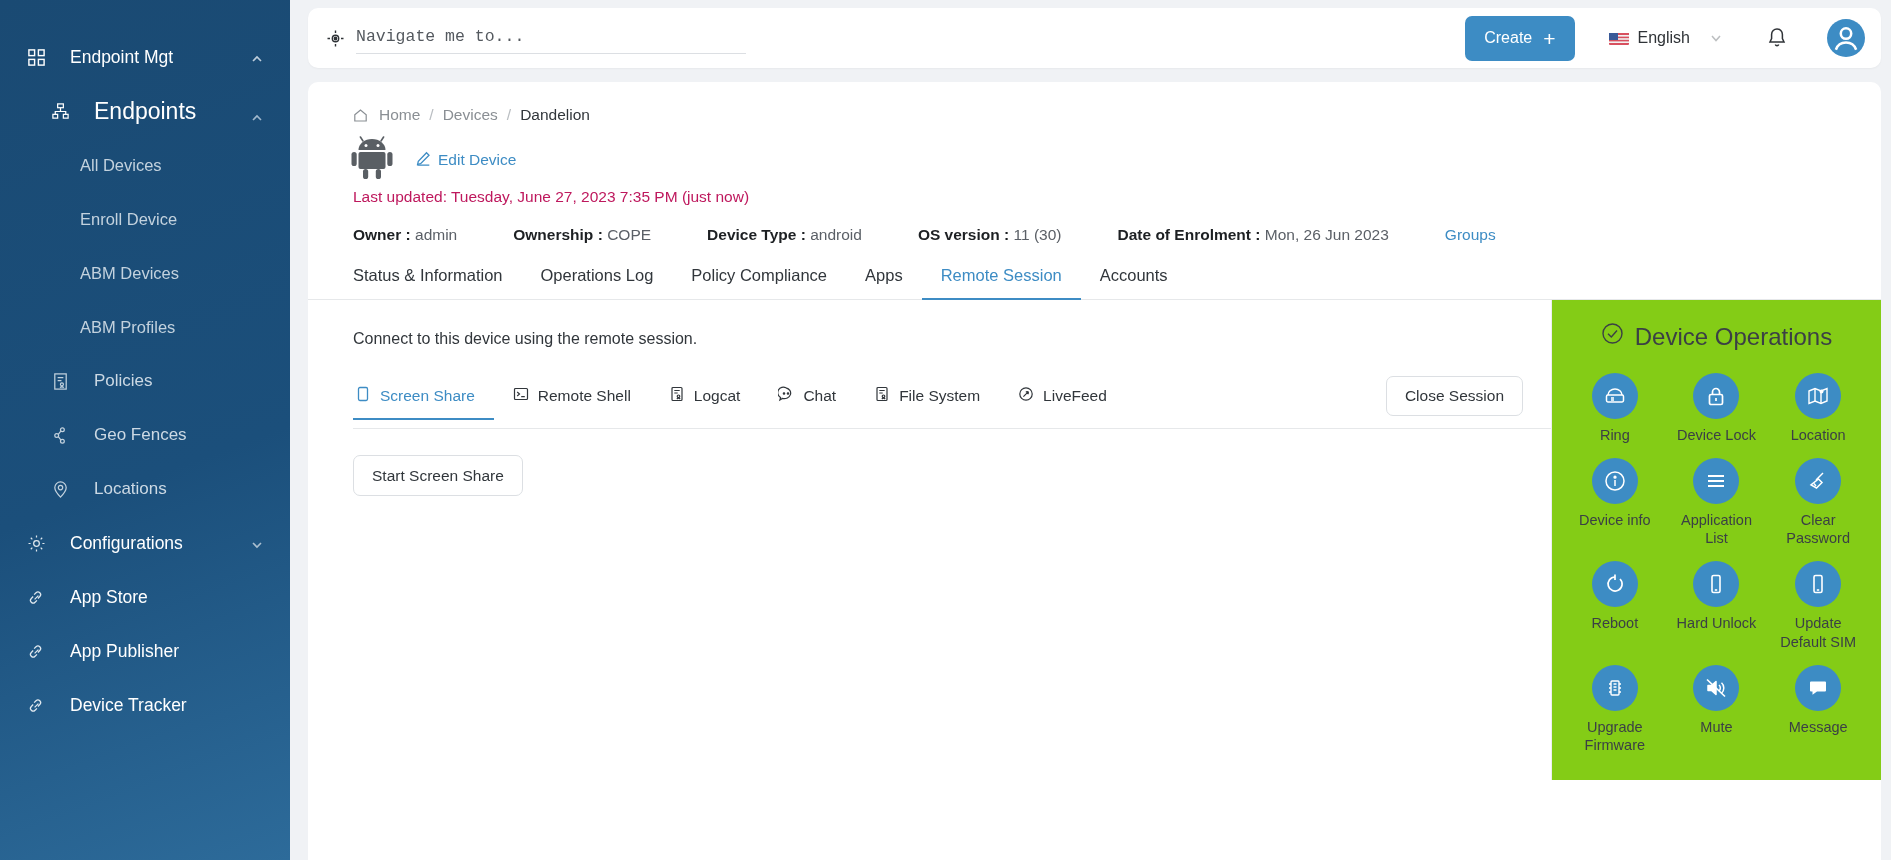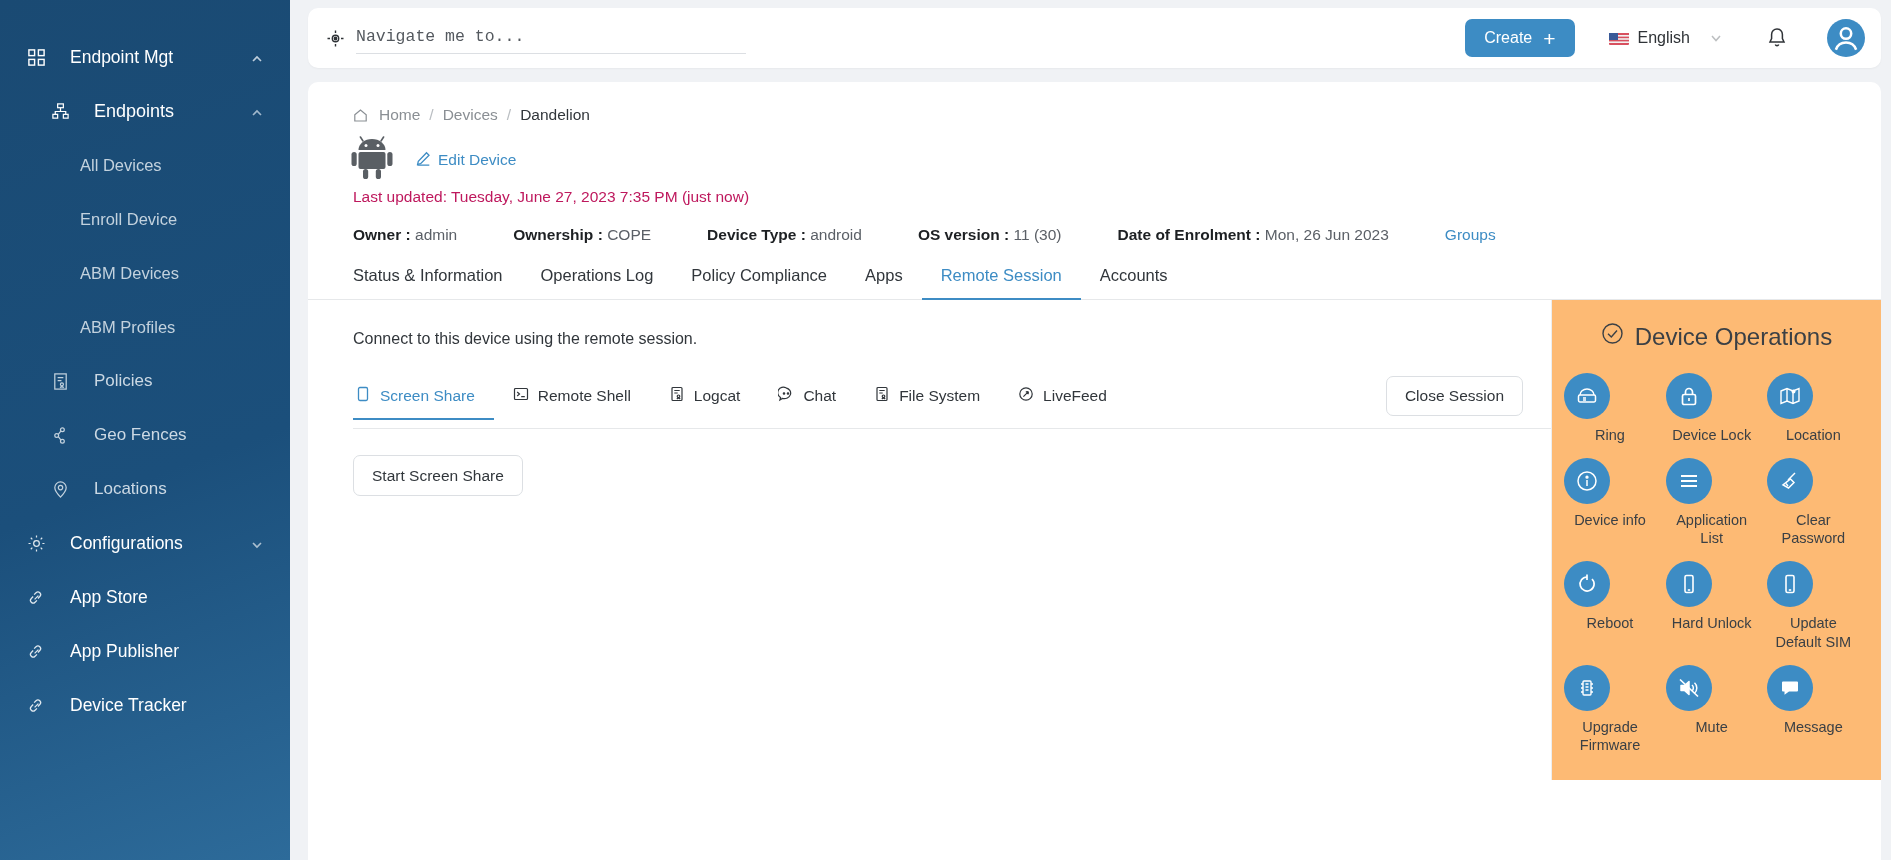--- a/index.html
+++ b/index.html
@@ -21,21 +21,21 @@
   .logo-mark { width: 56px; height: 56px; flex: 0 0 56px; }
   .logo-text { font-size: 37px; letter-spacing: .5px; font-weight: 400; color: #fff; }
 
   .nav { margin-top: 30px; }
   .nav-item {
     display: flex; align-items: center; gap: 24px;
     padding: 0 26px 0 26px; height: 54px; cursor: pointer;
     color: #ccd9e4; font-size: 17px; white-space: nowrap;
   }
   .nav-item.lvl0 { color: #ffffff; font-size: 17.5px; }
-  .nav-item.lvl1 { padding-left: 50px; color: #ffffff; font-size: 18px; }
+  .nav-item.lvl1 { padding-left: 50px; color: #ffffff; font-size: 23px; }
   .nav-item.lvl2 { padding-left: 80px; color: #c3d2de; font-size: 16.5px; }
   .nav-item.lvl1b { padding-left: 50px; color: #ccd9e4; font-size: 17px; }
   .nav-icon { width: 20px; height: 20px; flex: 0 0 20px; display: flex; align-items: center; justify-content: center; }
   .nav-icon svg { width: 19px; height: 19px; }
   .nav-label { flex: 1 1 auto; }
   .nav-caret { width: 14px; height: 14px; flex: 0 0 14px; opacity: .85; }
 
   
   .main { flex: 1 1 auto; height: 860px; position: relative; background: #f0f2f5; }
 
@@ -48,21 +48,21 @@
   .nav-search .crosshair { width: 19px; height: 19px; flex: 0 0 19px; }
   .nav-search-input {
     flex: 1 1 auto; border: none; border-bottom: 1px solid #dcdfe3;
     font-size: 16.5px; color: #3c4043; padding: 5px 0 7px 0; outline: none;
     background: transparent; font-family: Liberation Mono, monospace;
   }
   .nav-search-input::placeholder { color: #54595f; }
   .topbar-spacer { flex: 1 1 auto; }
   .create-btn {
     background: #3d8cc4; color: #fff; border: none; border-radius: 7px;
-    height: 38px; padding: 0 19px; font-size: 16px; cursor: pointer;
+    height: 45px; padding: 0 19px; font-size: 16px; cursor: pointer;
     display: flex; align-items: center; gap: 11px;
     font-family: "Liberation Sans", sans-serif;
   }
   .create-btn .plus { font-size: 21px; line-height: 1; font-weight: 400; }
   .lang {
     display: flex; align-items: center; gap: 9px; margin-left: 34px;
     font-size: 16px; color: #2f3337; cursor: pointer;
   }
   .flag { width: 20px; height: 13px; flex: 0 0 20px; border-radius: 1px; overflow: hidden; }
   .lang-caret { width: 14px; height: 14px; margin-left: 10px; opacity: .45; }
@@ -122,27 +122,27 @@
     height: 40px; padding: 0 18px; font-size: 15.5px; color: #31363b;
     cursor: pointer; margin-bottom: 12px; font-family: "Liberation Sans", sans-serif;
   }
   .start-share {
     margin-top: 26px; border: 1px solid #dcdfe3; background: #fff; border-radius: 7px;
     height: 41px; padding: 0 18px; font-size: 15.5px; color: #31363b;
     cursor: pointer; font-family: "Liberation Sans", sans-serif;
   }
 
   .ops-pane {
-    width: 330px; flex: 0 0 330px; background: #fdba74;
+    width: 330px; flex: 0 0 330px; background: #84cc16;
     border-left: 1px solid #eceef0; min-height: 480px; padding: 22px 12px 0 12px;
   }
   .ops-title { display: flex; align-items: center; justify-content: center; gap: 11px; font-size: 24px; color: #3b4045; font-weight: 400; }
   .ops-title svg { width: 23px; height: 23px; }
   .ops-grid { display: grid; grid-template-columns: repeat(3, 1fr); row-gap: 14px; margin-top: 22px; }
-  .op { display: flex; flex-direction: column; cursor: pointer; }
+  .op { display: flex; flex-direction: column; align-items: center; cursor: pointer; }
   .op-circle {
     width: 46px; height: 46px; border-radius: 50%; background: #3d8cc4;
     display: flex; align-items: center; justify-content: center;
   }
   .op-circle svg { width: 24px; height: 24px; }
   .op-label { margin-top: 7px; font-size: 14.5px; color: #3b4045; text-align: center; line-height: 1.25; max-width: 92px; }
 </style>
 </head>
 <body>
 

